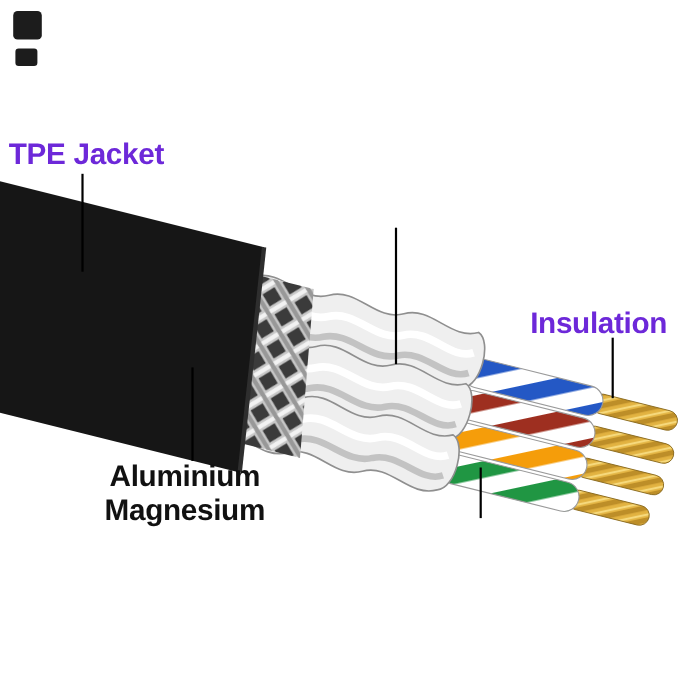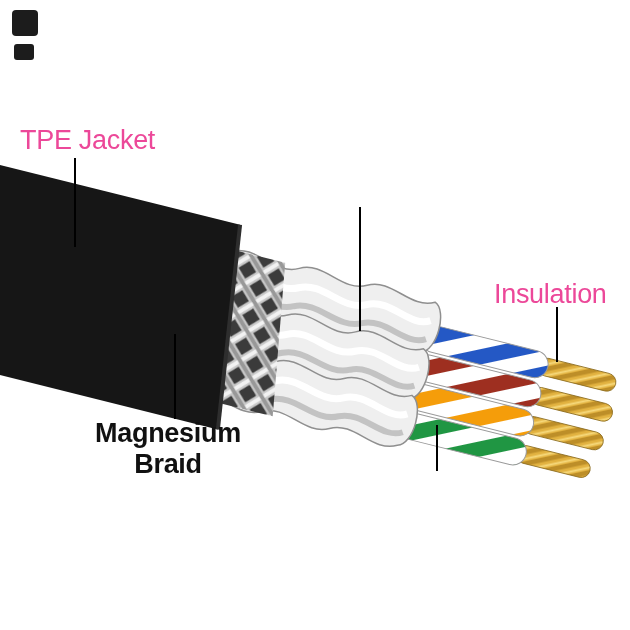--- a/index.html
+++ b/index.html
@@ -7,27 +7,26 @@
   body {
     background:#ffffff;
     font-family:"Liberation Sans", sans-serif;
     position:relative;
     overflow:hidden;
   }
   .stage { position:absolute; left:0; top:0; width:630px; height:630px; }
   svg.cable { position:absolute; left:0; top:0; }
   .label {
     position:absolute;
-    color:#ec4899;
+    color:#6d28d9;
     font-size:27px;
-    font-weight:400;
+    font-weight:700;
     letter-spacing:-0.3px;
     white-space:nowrap;
     z-index:5;
-    margin-left:12px;
   }
   .label-block {
     position:absolute;
     color:#111111;
     font-size:27px;
     font-weight:600;
     letter-spacing:-0.3px;
     text-align:center;
     line-height:1.13;
     z-index:5;
@@ -120,18 +119,18 @@
       <line x1="437" y1="425" x2="437" y2="471"></line>
     </g>
   </svg>
 
   <div class="label" style="left:8px; top:125px;">TPE Jacket</div>
 
 
   <div class="label" style="left:482px; top:279px;">Insulation</div>
 
   <div class="label-block" style="left:62px; top:418px; width:212px;">
+    <div>Aluminium</div>
     <div>Magnesium</div>
-    <div>Braid</div>
   </div>
 
 
 </div>
 
 </body></html>

